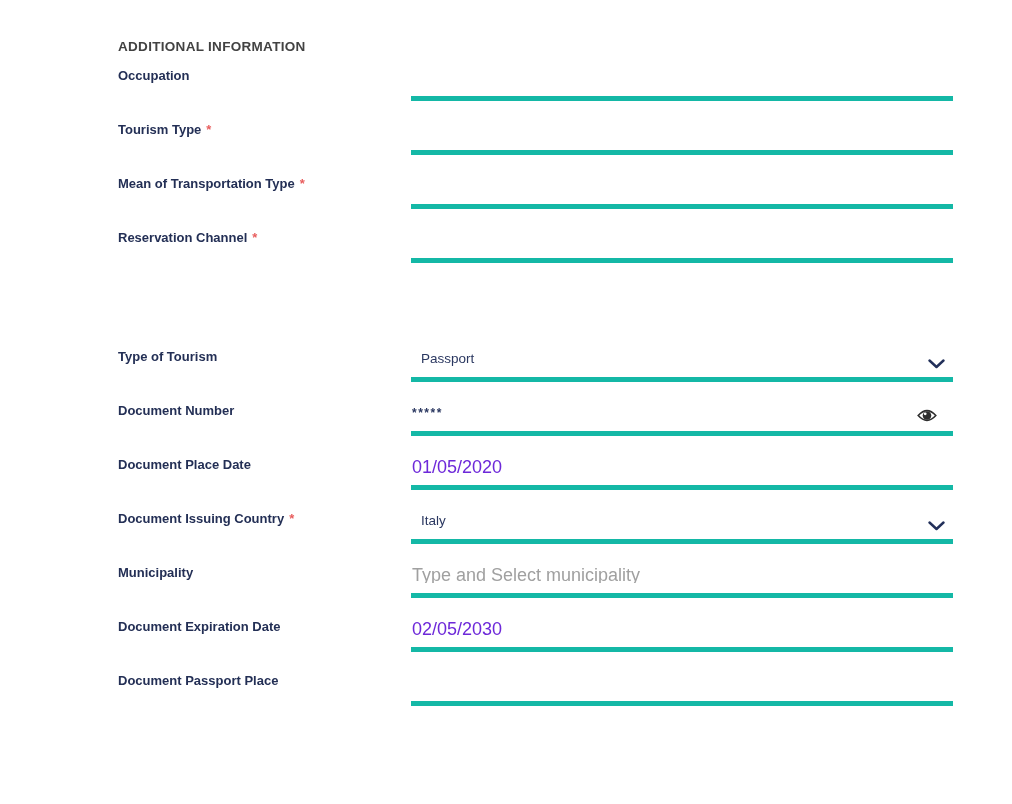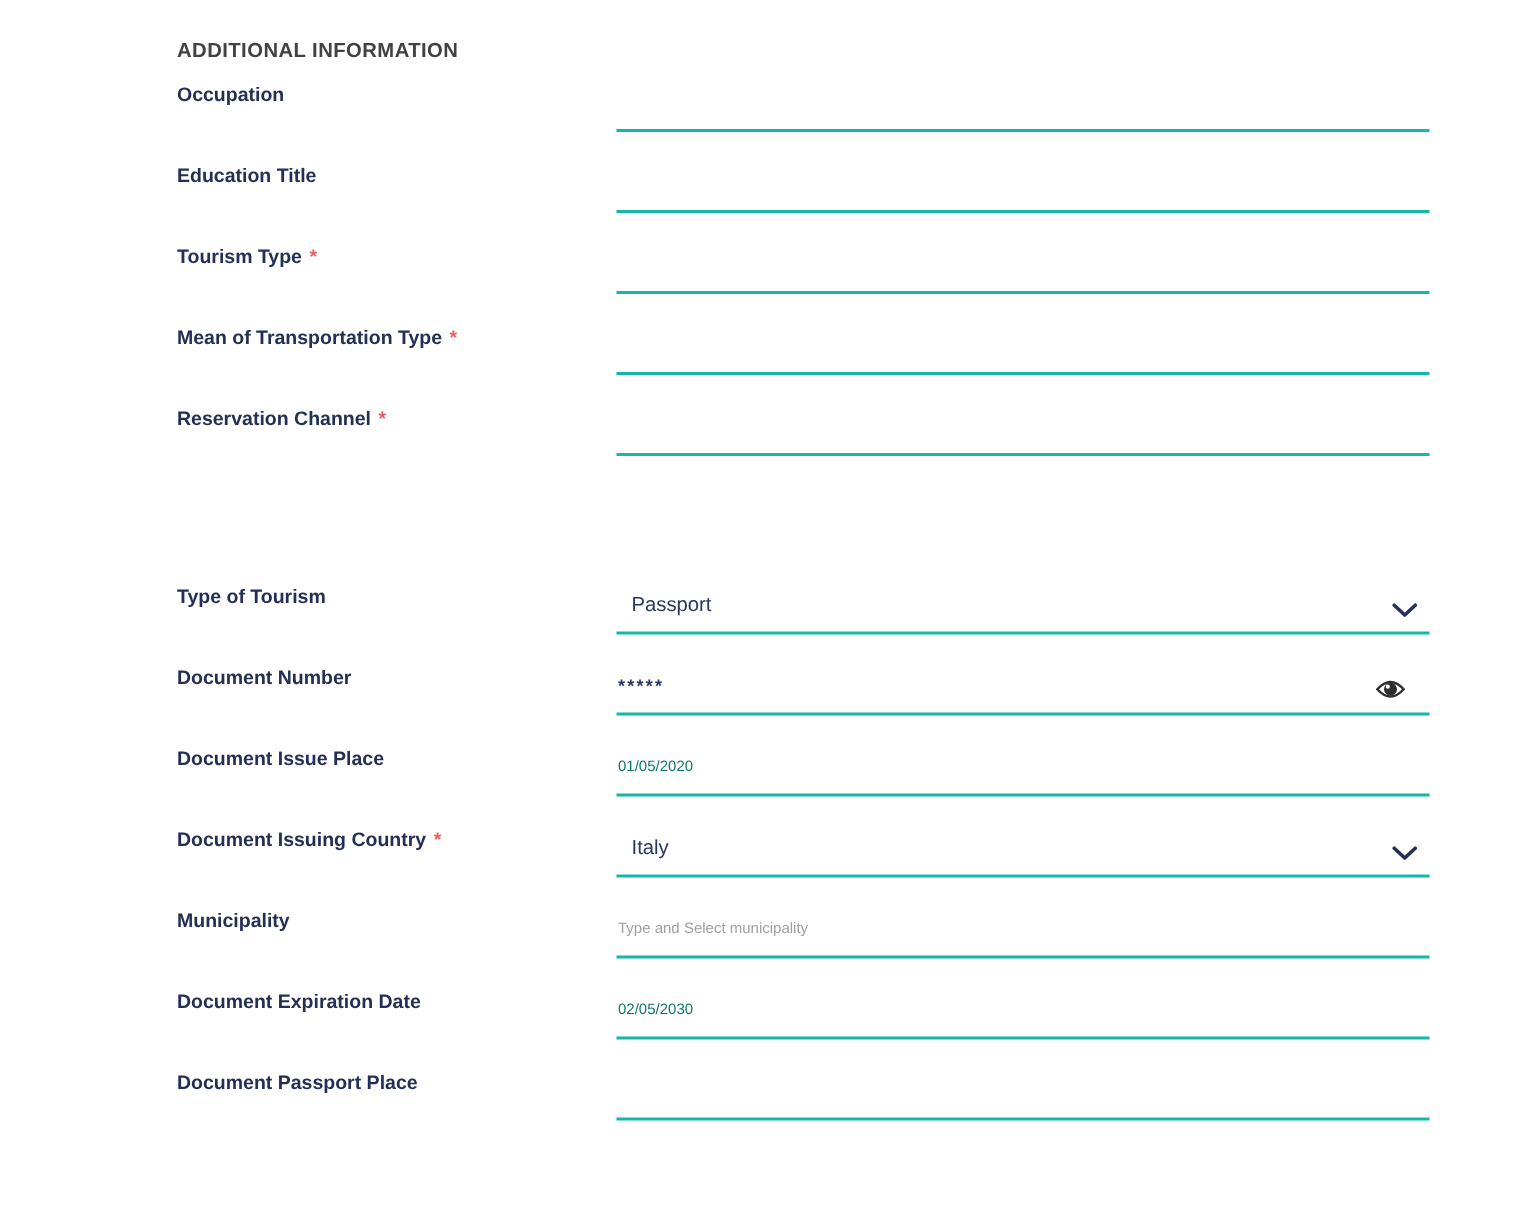--- a/index.html
+++ b/index.html
@@ -2,48 +2,48 @@
 <html><head>
 <meta charset="utf-8">
 <style>
   * { box-sizing: border-box; margin: 0; padding: 0; }
   html, body { width: 1012px; height: 804px; background: #ffffff; }
   body { font-family: "Liberation Sans", sans-serif; }
 
   .page { position: relative; width: 1012px; height: 804px; padding: 0 59px 0 118px; overflow: hidden; }
 
   .form-section { width: 100%; }
-  .section-additional { margin-top: 27px; }
+  .section-additional { margin-top: 40px; }
   .section-guest { margin-top: 65px; }
 
   .section-title {
     font-size: 13.5px; font-weight: bold; color: #424242;
     letter-spacing: 0.3px; line-height: 14px; height: 14px;
     margin-bottom: -7px;
   }
 
   .form-row { display: flex; height: 54px; }
 
   .row-label {
     width: 262px; text-align: left; padding-top: 21px;
     font-size: 13px; font-weight: bold; color: #232f55; line-height: 15px;
     white-space: nowrap;
   }
   .req { color: #e85d5d; margin-left: 5px; font-weight: bold; }
 
   .field {
     flex: 1; margin-left: 31px; position: relative;
-    border-bottom: 2px solid #14b8a6;
+    border-bottom: 5px solid #14b8a6;
   }
 
   .line-input {
     position: absolute; left: 1px; right: 1px; bottom: 10px; height: 16px;
     border: 0; outline: none; background: transparent; padding: 0;
     font-family: "Liberation Sans", sans-serif;
-    font-size: 10px; color: #0f766e;
+    font-size: 18px; color: #6d28d9;
   }
   .line-input::placeholder { color: #a0a0a0; opacity: 1; }
 
   .masked {
     font-size: 12px; font-weight: bold; letter-spacing: 1.5px; color: #2a3760;
   }
 
   .select-control {
     position: absolute; left: 0; right: 0; top: 0; bottom: 0; cursor: pointer;
   }
@@ -69,28 +69,20 @@
 
     <div class="form-row">
       <label class="row-label">
         <span>Occupation</span>
       </label>
       <div class="field">
         <input type="text" class="line-input" value="" style="">
       </div>
     </div>
 
-    <div class="form-row">
-      <label class="row-label">
-        <span>Education Title</span>
-      </label>
-      <div class="field">
-        <input type="text" class="line-input" value="" style="">
-      </div>
-    </div>
 
     <div class="form-row">
       <label class="row-label">
         <span>Tourism Type</span><span class="req">*</span>
       </label>
       <div class="field">
         <input type="text" class="line-input" value="" style="">
       </div>
     </div>
 
@@ -144,21 +136,21 @@
               <circle cx="10" cy="7.5" r="4.3" fill="#2e2e2e"></circle>
               <circle cx="8.2" cy="5.8" r="1.4" fill="#ffffff"></circle>
             </svg>
           </span>
         </button>
       </div>
     </div>
 
     <div class="form-row">
       <label class="row-label">
-        <span>Document Issue Place</span>
+        <span>Document Place Date</span>
       </label>
       <div class="field">
         <input type="text" class="line-input" value="01/05/2020" style="">
       </div>
     </div>
 
     <div class="form-row">
       <label class="row-label">
         <span>Document Issuing Country</span><span class="req">*</span>
       </label>

